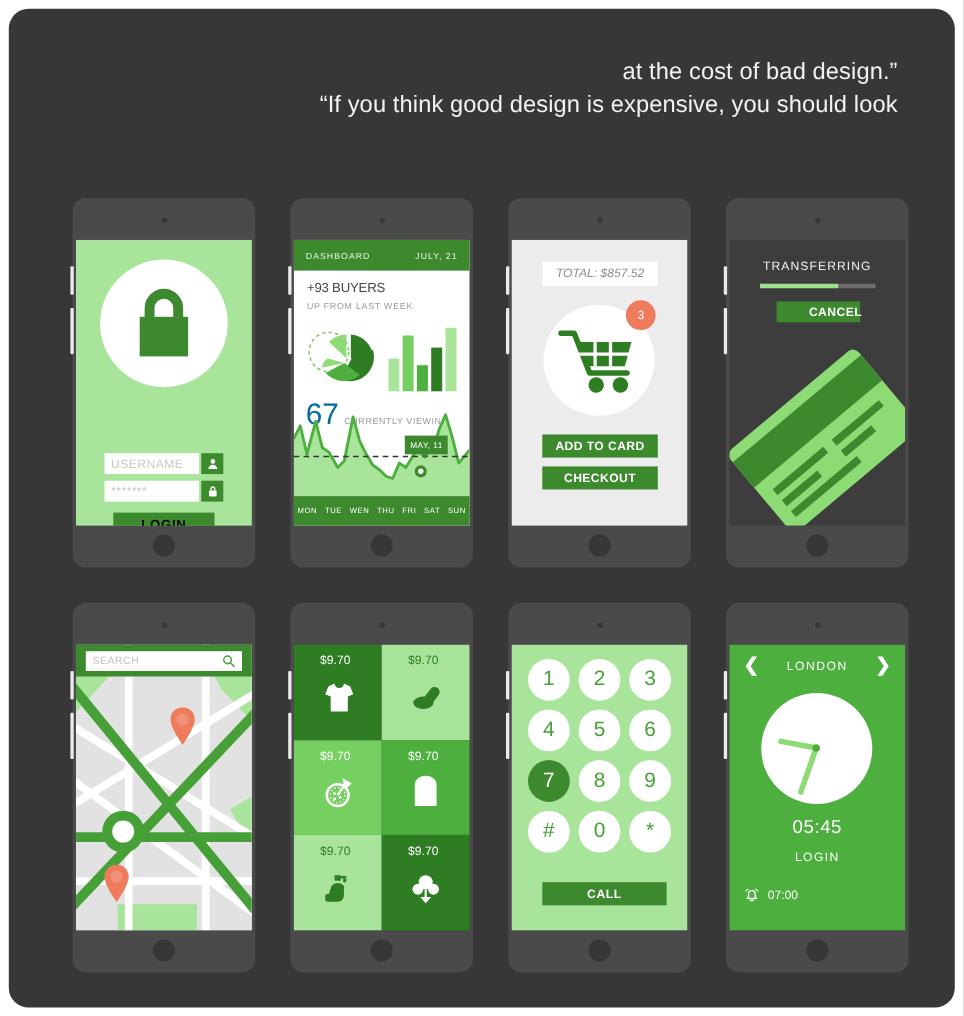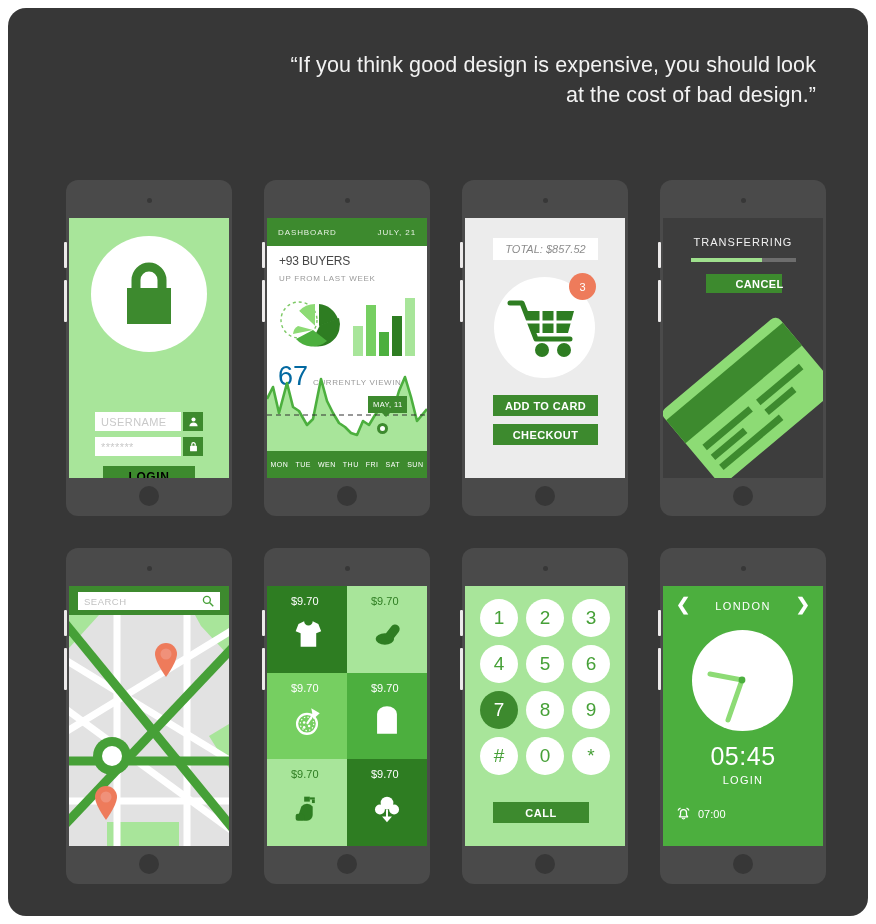--- a/index.html
+++ b/index.html
@@ -146,42 +146,42 @@
   
   .pad { background: #a8e59a; width: 100%; height: 100%; position: relative;}
   .pad .keys { position: absolute; left: 15px; top: 13px; width: 130px;
     display: grid; grid-template-columns: repeat(3, 1fr); grid-gap: 8px 8px;}
   .pad .key {
     width: 38px; height: 38px; border-radius: 50%; background: #fff; color: #46a037;
     font-size: 19px; display: flex; align-items: center; justify-content: center;
   }
   .pad .key.active { background: #3d8a2e; color: #fff; }
   .pad .call {
-    position: absolute; left: 28px; top: 216px; width: 96px; height: 21px; background: #3d8a2e;
+    position: absolute; left: 28px; top: 216px; width: 113px; height: 21px; background: #3d8a2e;
     color: #fff; font-size: 11px; font-weight: bold; letter-spacing: .6px;
     display: flex; align-items: center; justify-content: center;
   }
   
   .clock { background: #4caf3e; width: 100%; height: 100%; position: relative; color: #fff;}
   .clock .city { position: absolute; left: 0; top: 14px; width: 100%; text-align: center; font-size: 11px; letter-spacing: 1.4px;}
   .clock .arrow { position: absolute; top: 10px; font-size: 17px; font-weight: bold; line-height: 1;}
   .clock .arrow.l { left: 13px; } .clock .arrow.r { right: 13px; }
   .clock .face { position: absolute; left: 29px; top: 44px; width: 101px; height: 101px; border-radius: 50%; background: #fff;}
-  .clock .time { position: absolute; left: 0; top: 156px; width: 100%; text-align: center; font-size: 25px; letter-spacing: .5px;}
+  .clock .time { position: absolute; left: 0; top: 156px; width: 100%; text-align: center; font-size: 17px; letter-spacing: .5px;}
   .clock .day { position: absolute; left: 0; top: 188px; width: 100%; text-align: center; font-size: 11px; letter-spacing: 1.3px;}
   .clock .alarm { position: absolute; left: 13px; top: 220px; display: flex; align-items: center; gap: 7px; font-size: 11px;}
 </style>
 </head>
 <body>
 
 <div class="stage">
 
   <div class="quote">
+    <div class="l">at the cost of bad design.”</div>
     <div class="l">“If you think good design is expensive, you should look</div>
-    <div class="l">at the cost of bad design.”</div>
   </div>
 
   <div class="phone r1 c1">
     <div class="cam"></div>
     <div class="sbtn b1"></div>
     <div class="sbtn b2"></div>
     <div class="home"></div>
     <div class="screen">
       <div class="login">
         <div class="lockcircle">

